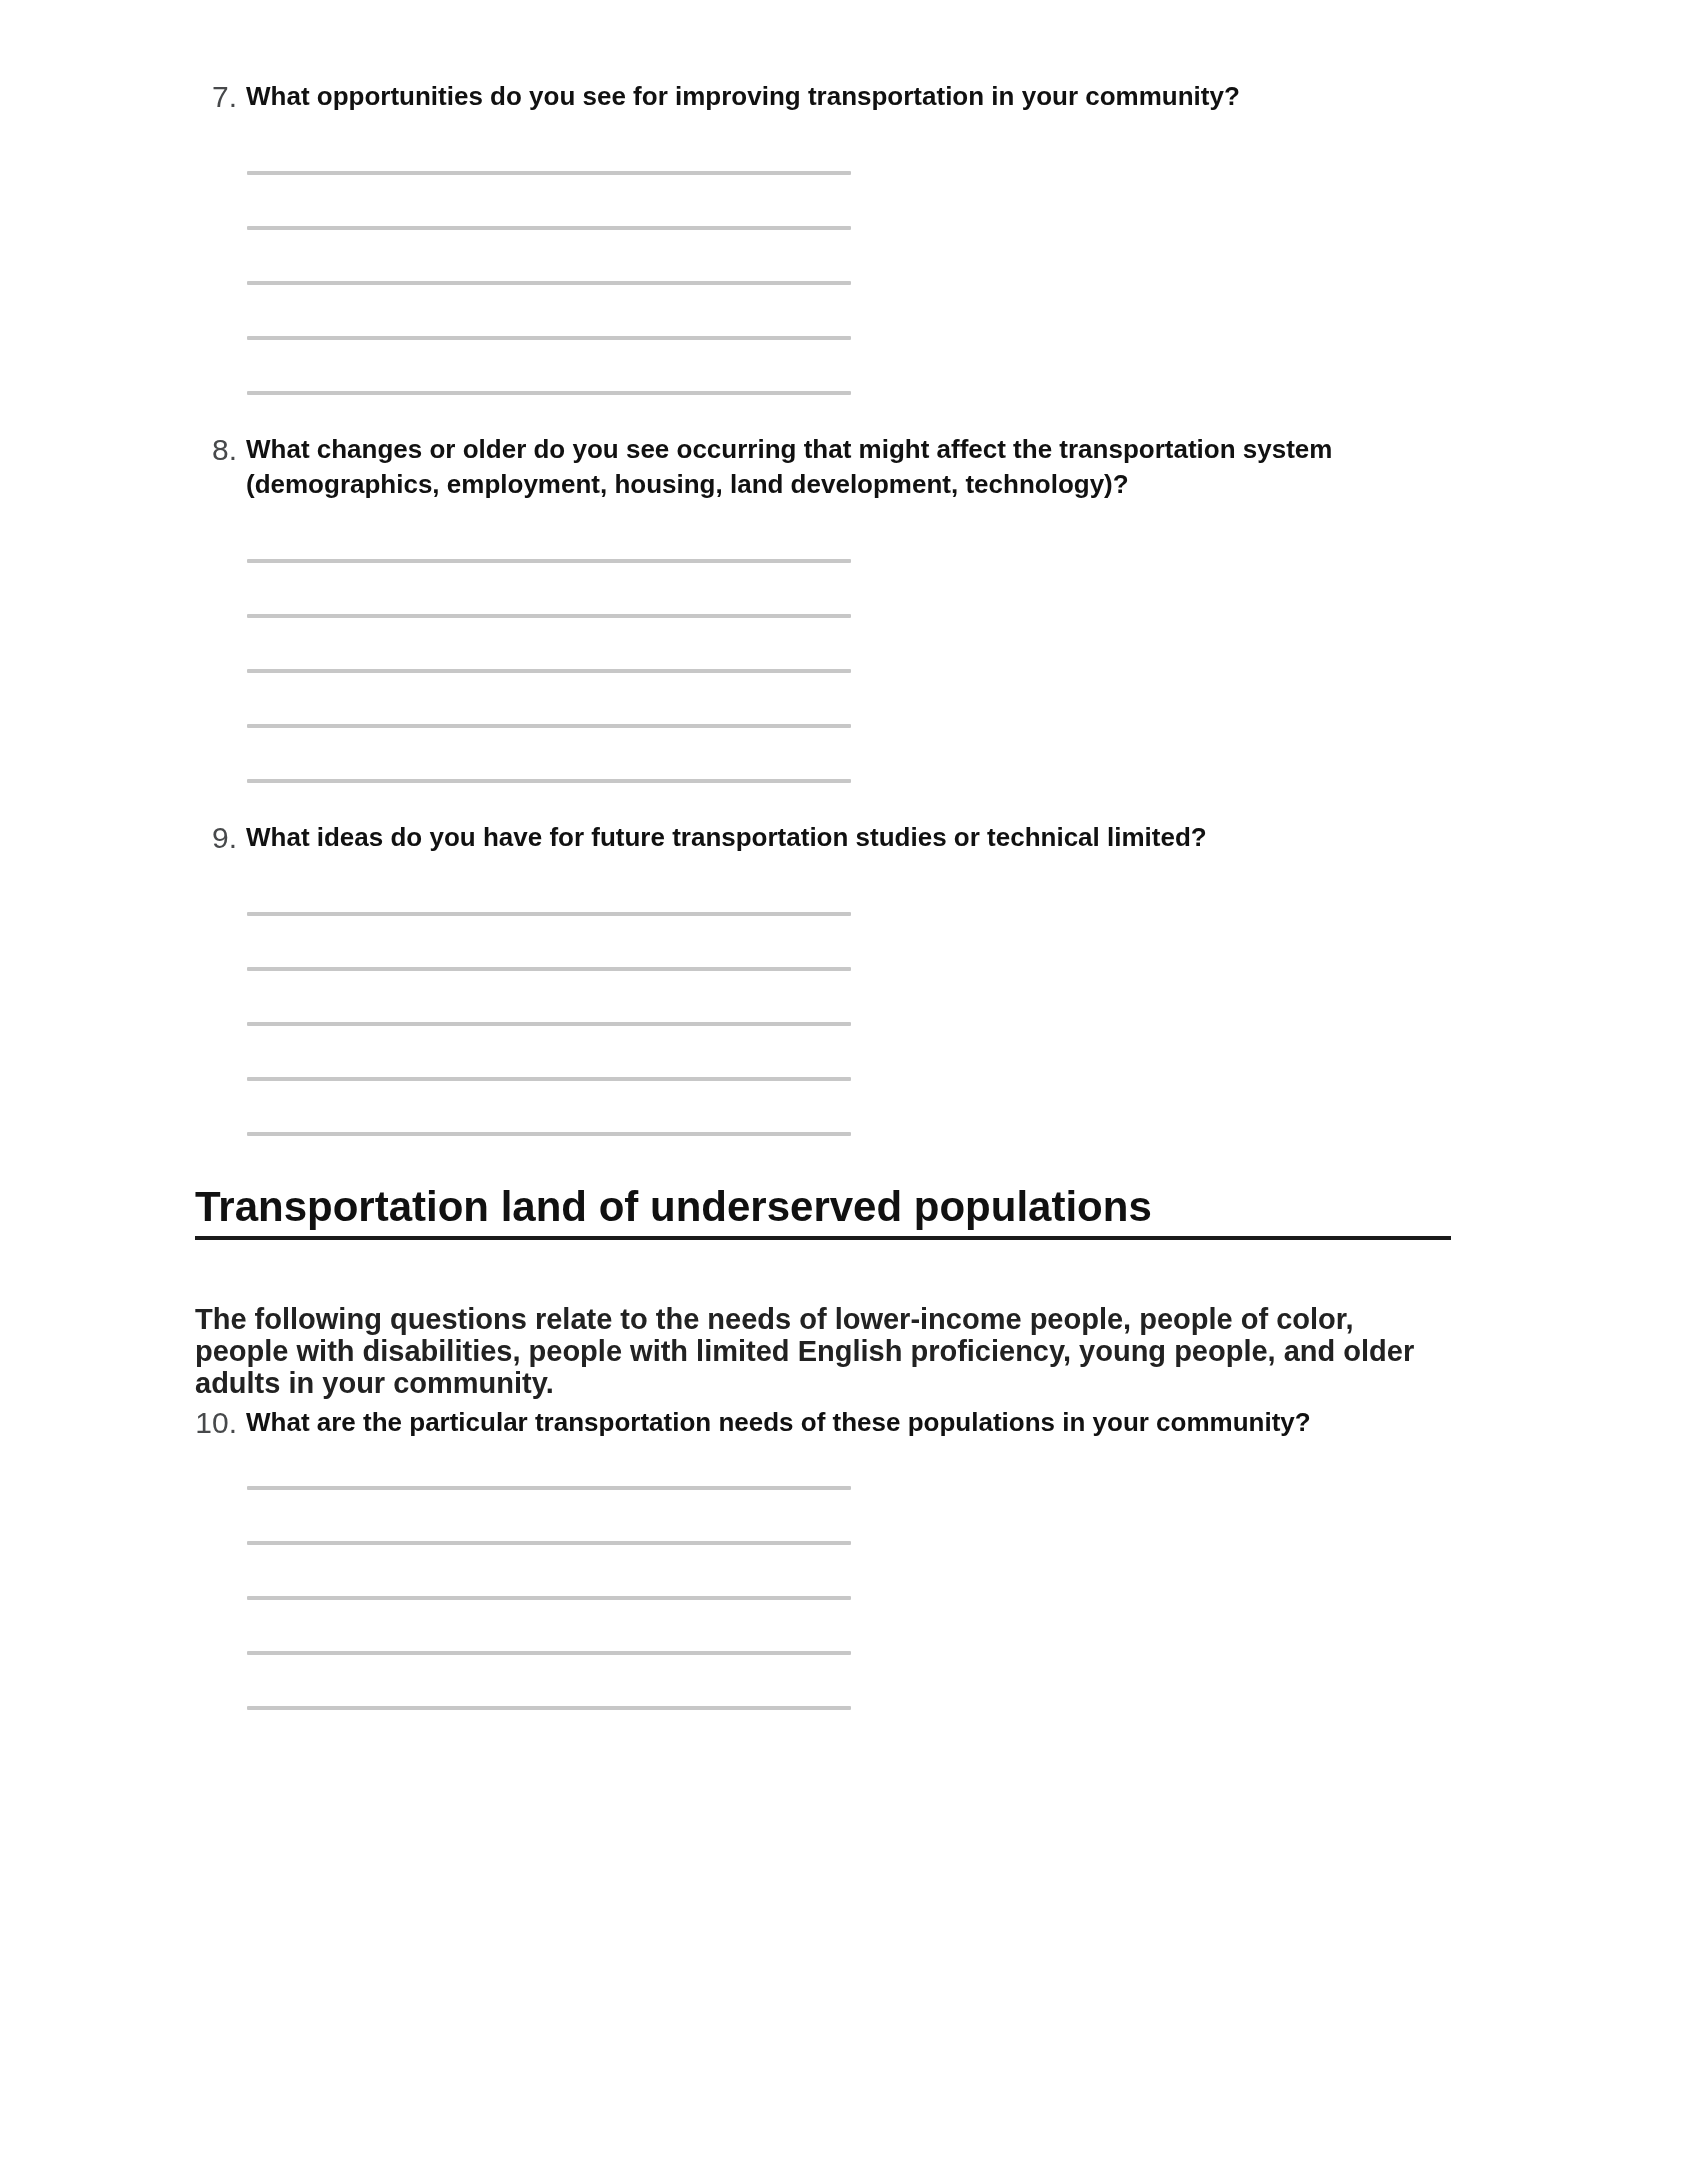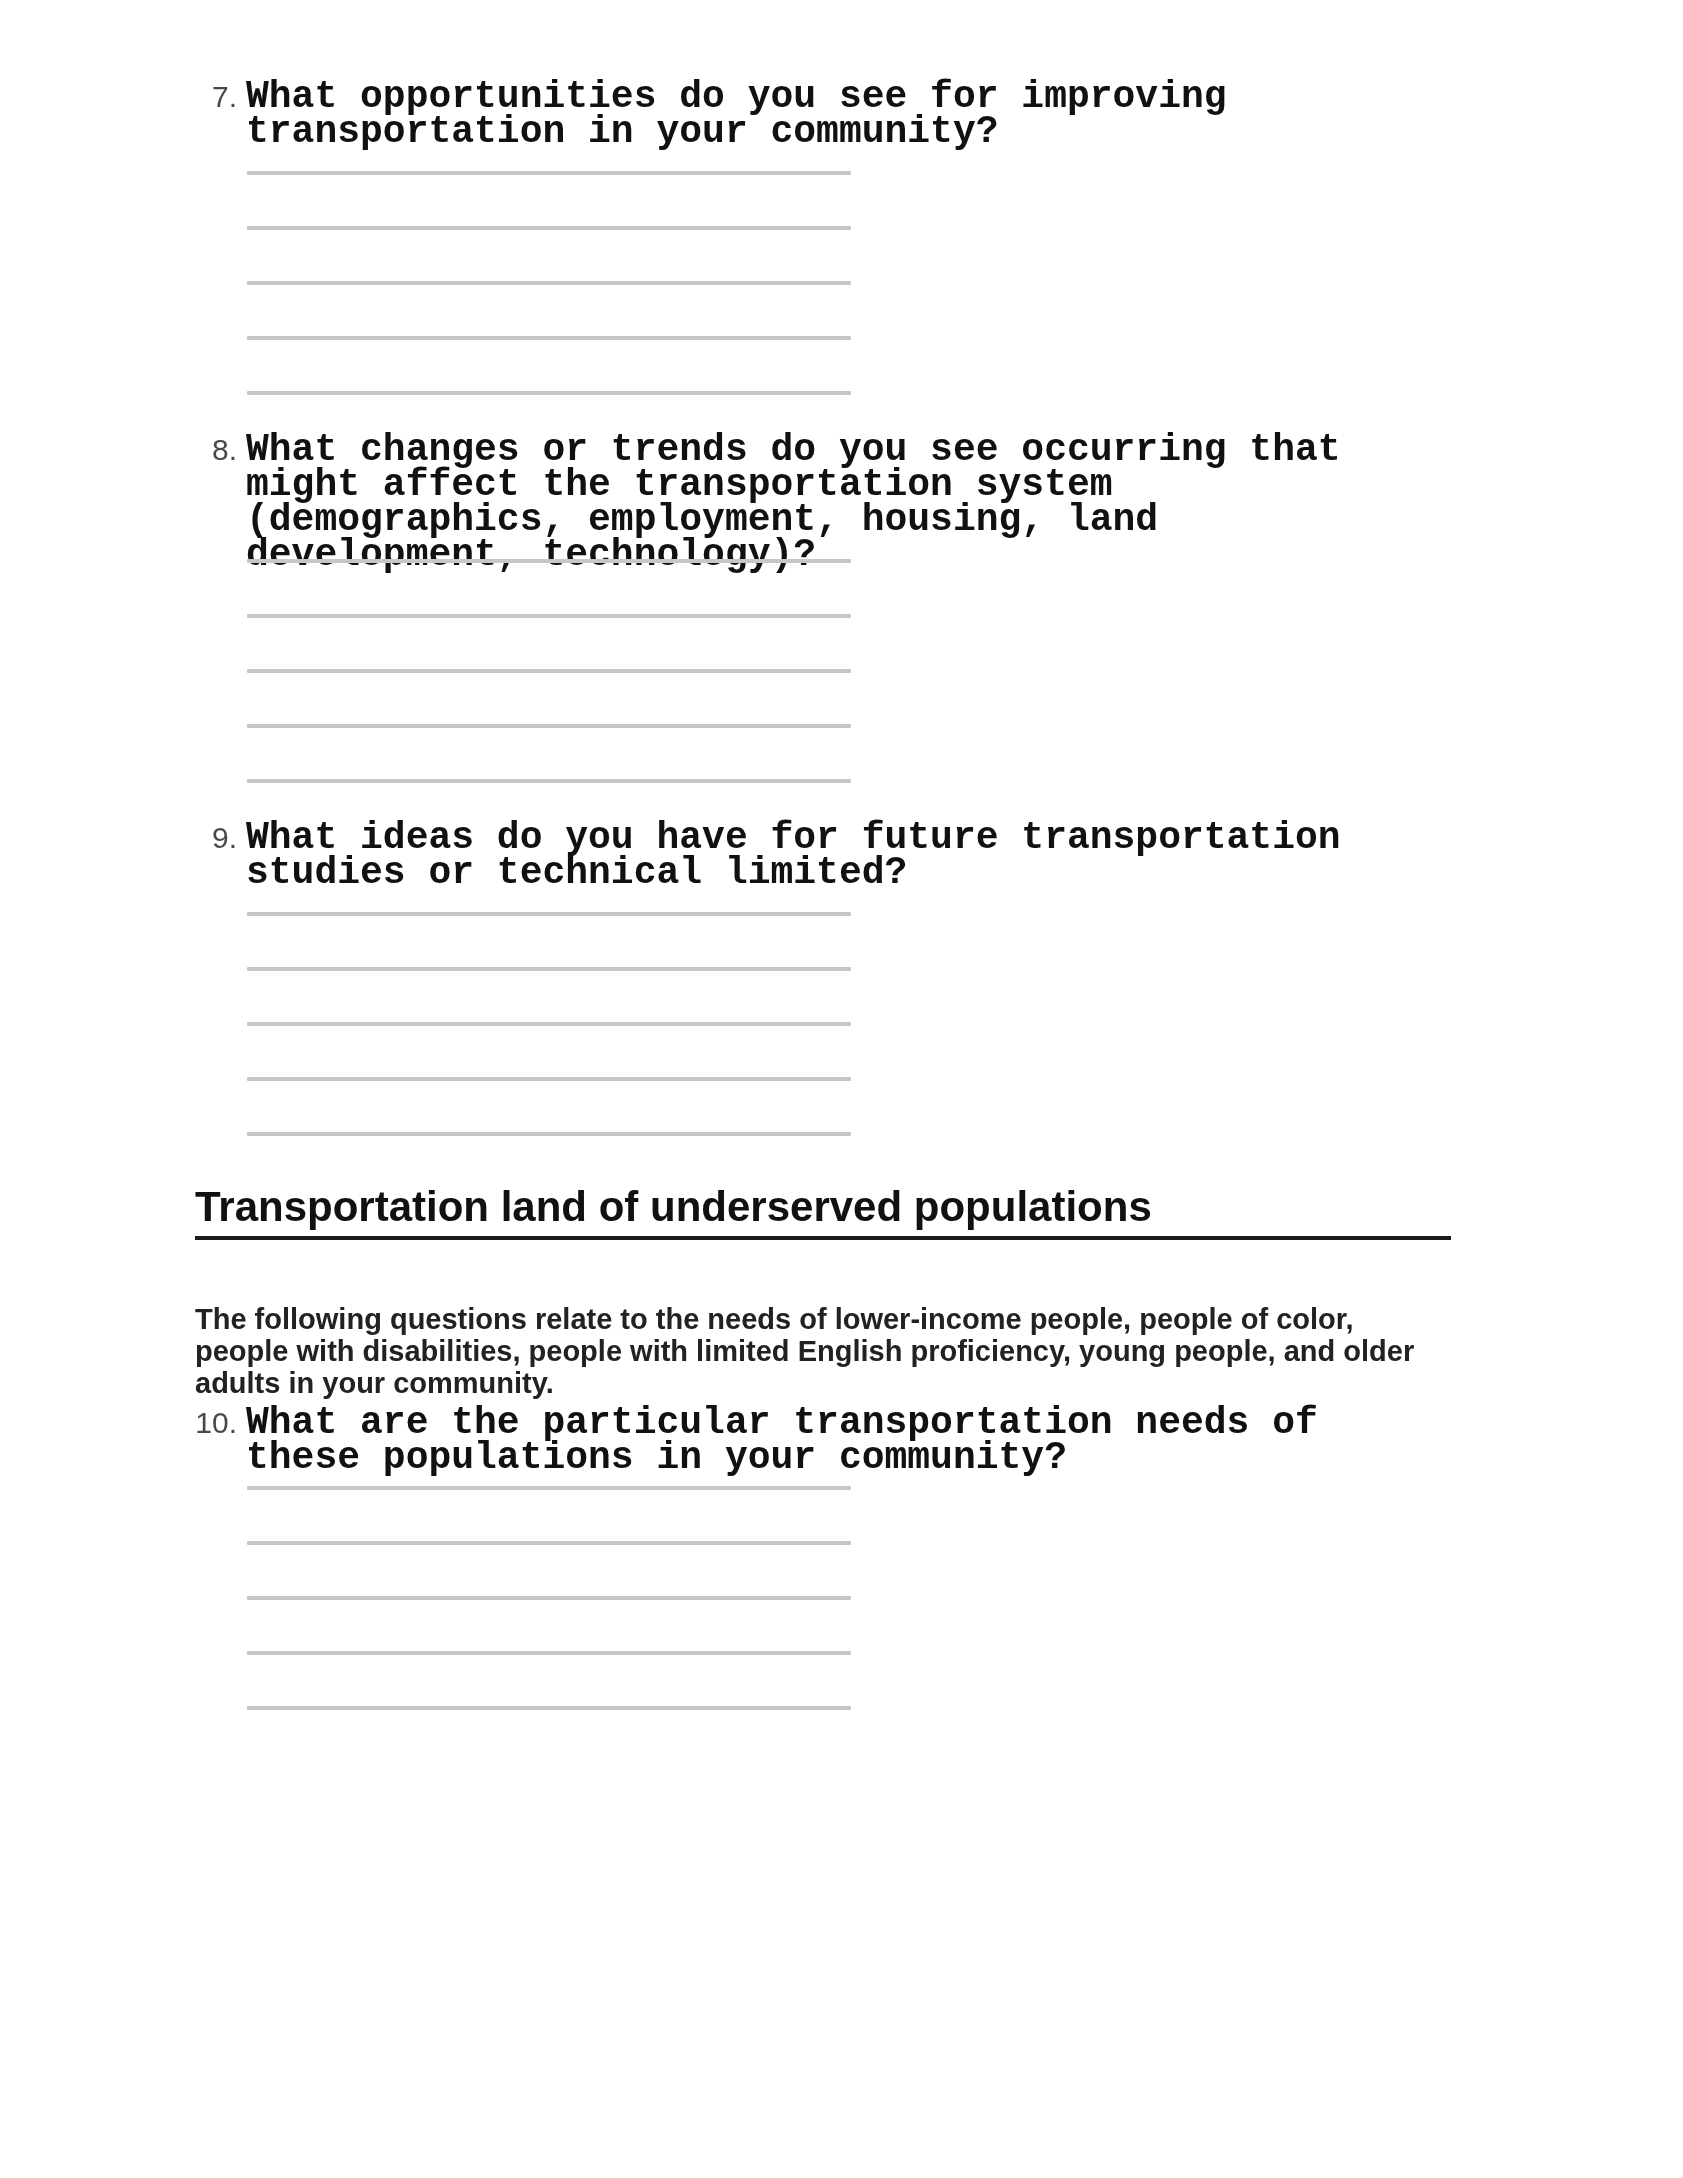--- a/index.html
+++ b/index.html
@@ -26,25 +26,24 @@
     width: 79px;
     text-align: right;
     font-size: 30px;
     line-height: 35px;
     font-weight: 400;
     color: #47494b;
   }
   .qtext {
     margin-left: 9px;
     max-width: 1198px;
-    font-size: 38px;
+    font-size: 26px;
     line-height: 35px;
     font-weight: 700;
     color: #111111;
-    font-family: Liberation Mono, monospace;
   }
   .answer-lines {
     position: absolute;
     left: 247px;
     width: 604px;
   }
   .answer-line {
     width: 604px;
     height: 4px;
     background: #c7c7c7;
@@ -97,21 +96,21 @@
   <div class="answer-lines q7-lines">
     <div class="answer-line"></div>
     <div class="answer-line"></div>
     <div class="answer-line"></div>
     <div class="answer-line"></div>
     <div class="answer-line"></div>
   </div>
 
   <div class="question q8">
     <div class="qnum">8.</div>
-    <div class="qtext">What changes or trends do you see occurring that might affect the transportation system (demographics, employment, housing, land development, technology)?</div>
+    <div class="qtext">What changes or older do you see occurring that might affect the transportation system (demographics, employment, housing, land development, technology)?</div>
   </div>
   <div class="answer-lines q8-lines">
     <div class="answer-line"></div>
     <div class="answer-line"></div>
     <div class="answer-line"></div>
     <div class="answer-line"></div>
     <div class="answer-line"></div>
   </div>
 
   <div class="question q9">

